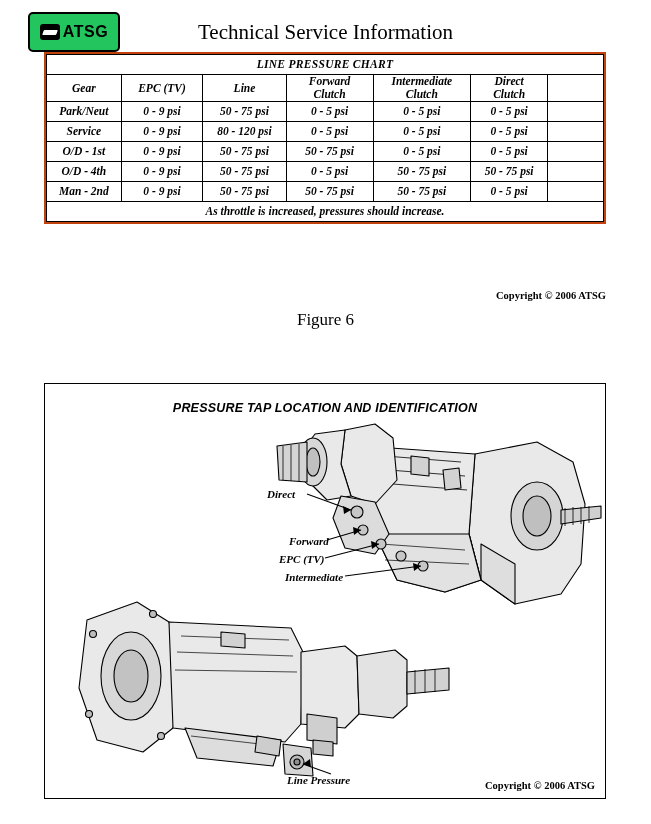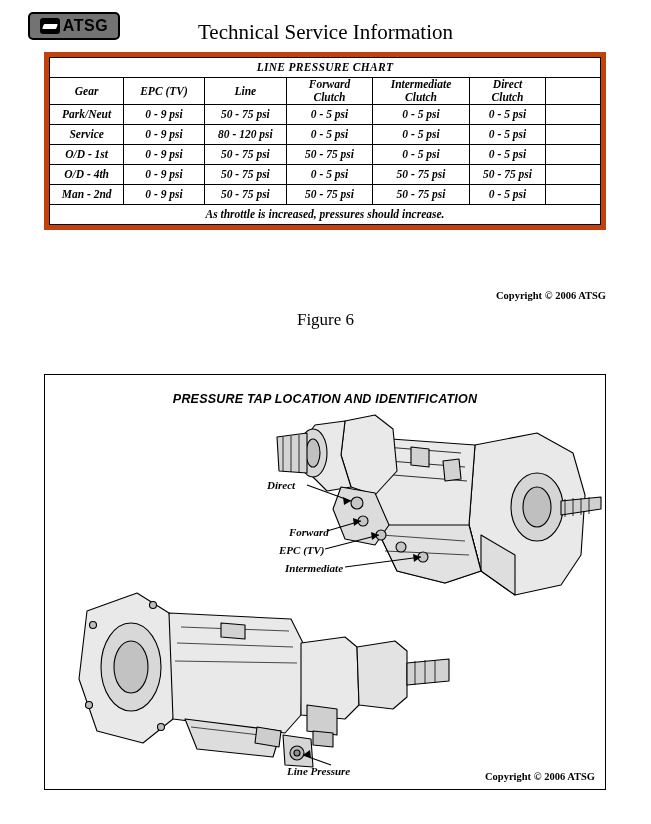--- a/index.html
+++ b/index.html
@@ -22,24 +22,24 @@
     top: 12px;
     left: 0;
     width: 651px;
     height: 34px;
   }
   .logo {
     position: absolute;
     left: 28px;
     top: 0px;
     width: 92px;
-    height: 28px;
+    height: 40px;
     border: 2px solid #000;
     border-radius: 5px;
-    background: #737373;
+    background: #22c55e;
     display: flex;
     align-items: center;
     justify-content: center;
     box-sizing: border-box;
   }
   .logo-inner {
     display: flex;
     align-items: center;
     gap: 3px;
   }
@@ -76,21 +76,21 @@
     font-size: 21px;
     font-family: "Liberation Serif", serif;
   }
 
   
   .chart-wrap {
     position: absolute;
     left: 44px;
     top: 52px;
     width: 562px;
-    border: 5px solid #c2410c;
+    border: 2px solid #c2410c;
     box-sizing: border-box;
   }
   table.pchart {
     border-collapse: collapse;
     width: 100%;
     font-family: "Liberation Serif", serif;
   }
   table.pchart td, table.pchart th {
     border: 1px solid #000;
     padding: 0;
@@ -152,21 +152,21 @@
     top: 310px;
     width: 651px;
     text-align: center;
     font-size: 17px;
   }
 
   
   .figbox {
     position: absolute;
     left: 44px;
-    top: 374px;
+    top: 383px;
     width: 562px;
     height: 416px;
     border: 1px solid #000;
     box-sizing: border-box;
     background: #fff;
     overflow: hidden;
   }
   .figbox-title {
     position: absolute;
     top: 17px;

